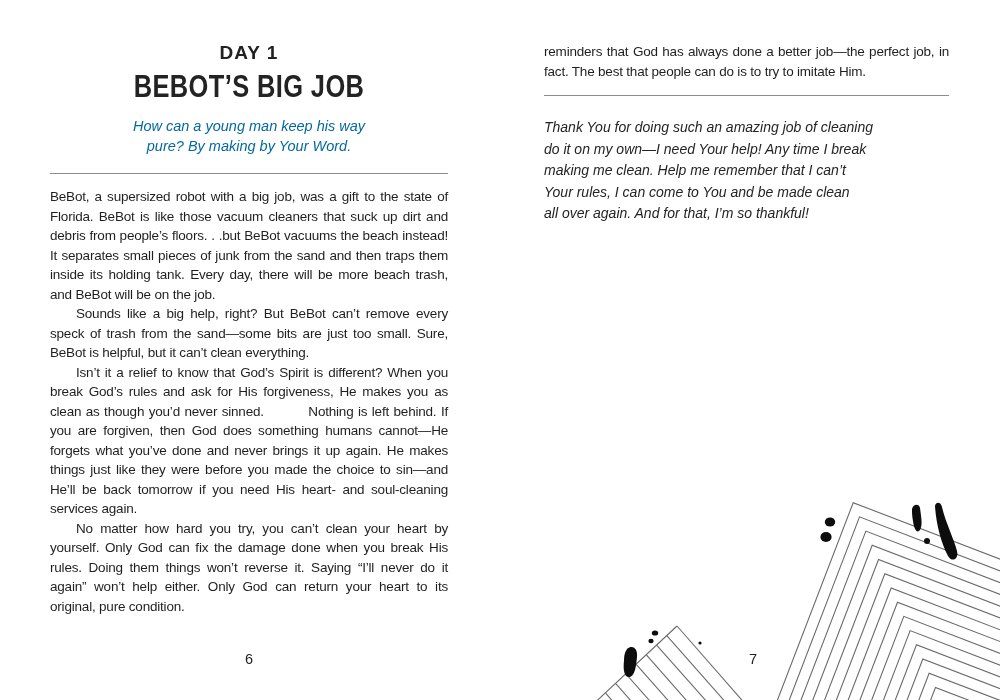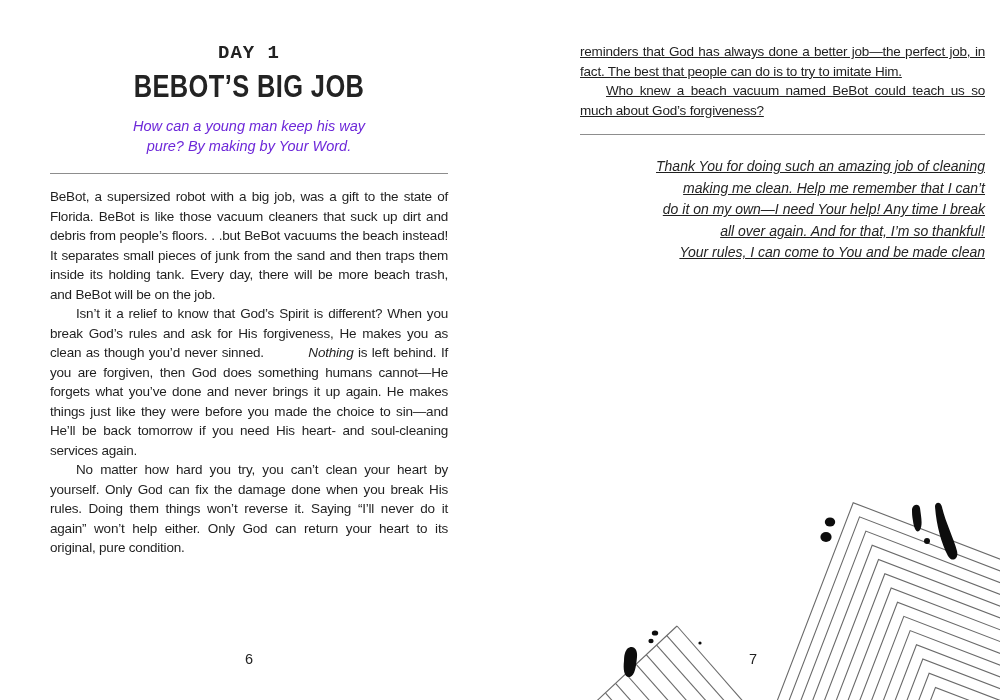--- a/index.html
+++ b/index.html
@@ -2,50 +2,50 @@
 <html><head>
 <meta charset="utf-8">
 <style>
   html,body{margin:0;padding:0;background:#ffffff;}
   .spread{
     position:relative;width:1000px;height:700px;background:#ffffff;overflow:hidden;
     font-family:"Liberation Sans",sans-serif;color:#1f1f1f;
   }
   .page{position:absolute;top:40px;}
   .page-left{left:50px;width:398px;}
-  .page-right{left:580px;width:405px;top:42px;text-decoration:underline;}
+  .page-right{left:544px;width:405px;top:42px;}
 
   .day-label{
-    text-align:center;font-family:Liberation Mono, monospace;font-weight:700;
+    text-align:center;font-family:Liberation Sans, sans-serif;font-weight:700;
     font-size:19px;letter-spacing:1px;margin:2px 0 0 0;color:#222;
   }
   .chapter-title{
     text-align:center;font-weight:700;font-size:31px;letter-spacing:0.5px;
     margin:5px 0 0 0;color:#232323;transform:scaleX(0.82);transform-origin:50% 50%;
     white-space:nowrap;
   }
   .verse{
     text-align:center;font-style:italic;font-size:14.5px;line-height:20px;
-    margin-top:11px;color:#6d28d9;
+    margin-top:11px;color:#0369a1;
   }
   .verse-ref{
     text-align:center;font-variant:small-caps;font-size:14px;letter-spacing:0.5px;
     margin-top:3px;color:#262626;
   }
   .rule{border:none;border-top:1.5px solid #8d8d8d;margin:0;}
   .rule-left{margin-top:17px;}
   .rule-right{margin-top:14px;}
 
   .body-text{margin-top:13px;font-size:13.5px;line-height:19.5px;letter-spacing:-0.2px;}
   .body-text p{margin:0;text-align:justify;}
   .body-text p.indent{text-indent:26px;}
-  .it{font-style:italic;margin-left:40px;}
+  .it{margin-left:40px;}
 
   .prayer{margin-top:21px;font-style:italic;font-size:14px;line-height:21.5px;
-    text-align:right;color:#242424;}
+    text-align:left;color:#242424;}
 
   .page-num{position:absolute;top:651px;text-align:center;font-size:14.5px;color:#222;}
   .page-num-left{left:50px;width:398px;}
   .page-num-right{left:555px;width:396px;}
 
   .deco{position:absolute;display:block;}
   .deco-big{left:730px;top:465px;}
   .deco-wedge{left:590px;top:618px;}
 </style>
 </head>
@@ -56,38 +56,38 @@
   <div class="page page-left">
     <div class="day-label">DAY 1</div>
     <div class="chapter-title">BEBOT’S BIG JOB</div>
     <div class="verse">
       <div>How can a young man keep his way</div>
       <div>pure? By making by Your Word.</div>
     </div>
     <hr class="rule rule-left">
     <div class="body-text">
       <p><span>BeBot, a supersized robot with a big job, was a gift to the state of Florida. BeBot is like those vacuum cleaners that suck up dirt and debris from people’s floors. . .but BeBot vacuums the beach instead! It separates small pieces of junk from the sand and then traps them inside its holding tank. Every day, there will be more beach trash, and BeBot will be on the job.</span></p>
+      <p class="indent"><span>Sounds like a big help, right? But BeBot can’t remove every speck of trash from the sand—some bits are just too small. Sure, BeBot is helpful, but it can’t clean everything.</span></p>
       <p class="indent"><span>Isn’t it a relief to know that God’s Spirit is different? When you break God’s rules and ask for His forgiveness, He makes you as clean as though you’d never sinned. </span><span class="it">Nothing</span><span> is left behind. If you are forgiven, then God does something humans cannot—He forgets what you’ve done and never brings it up again. He makes things just like they were before you made the choice to sin—and He’ll be back tomorrow if you need His heart- and soul-cleaning services again.</span></p>
       <p class="indent"><span>No matter how hard you try, you can’t clean your heart by yourself. Only God can fix the damage done when you break His rules. Doing them things won’t reverse it. Saying “I’ll never do it again” won’t help either. Only God can return your heart to its original, pure condition.</span></p>
     </div>
   </div>
   <div class="page-num page-num-left">6</div>
 
   <div class="page page-right">
     <div class="body-text" style="margin-top:0;">
       <p><span>reminders that God has always done a better job—the perfect job, in fact. The best that people can do is to try to imitate Him.</span></p>
-      <p class="indent"><span>Who knew a beach vacuum named BeBot could teach us so much about God’s forgiveness?</span></p>
     </div>
     <hr class="rule rule-right">
     <div class="prayer">
       <div>Thank You for doing such an amazing job of cleaning</div>
+      <div>do it on my own—I need Your help! Any time I break</div>
       <div>making me clean. Help me remember that I can’t</div>
-      <div>do it on my own—I need Your help! Any time I break</div>
+      <div>Your rules, I can come to You and be made clean</div>
       <div>all over again. And for that, I’m so thankful!</div>
-      <div>Your rules, I can come to You and be made clean</div>
     </div>
   </div>
   <div class="page-num page-num-right">7</div>
 
   <svg class="deco deco-big" width="270" height="235" viewBox="0 0 270 235">
     <g transform="rotate(21 244 309)" fill="none" stroke-width="1.1" stroke="#6a6a6a">
       <rect x="34" y="99" width="420" height="420"></rect>
       <rect x="45" y="110" width="398" height="398"></rect>
       <rect x="56" y="121" width="376" height="376"></rect>
       <rect x="67" y="132" width="354" height="354"></rect>

